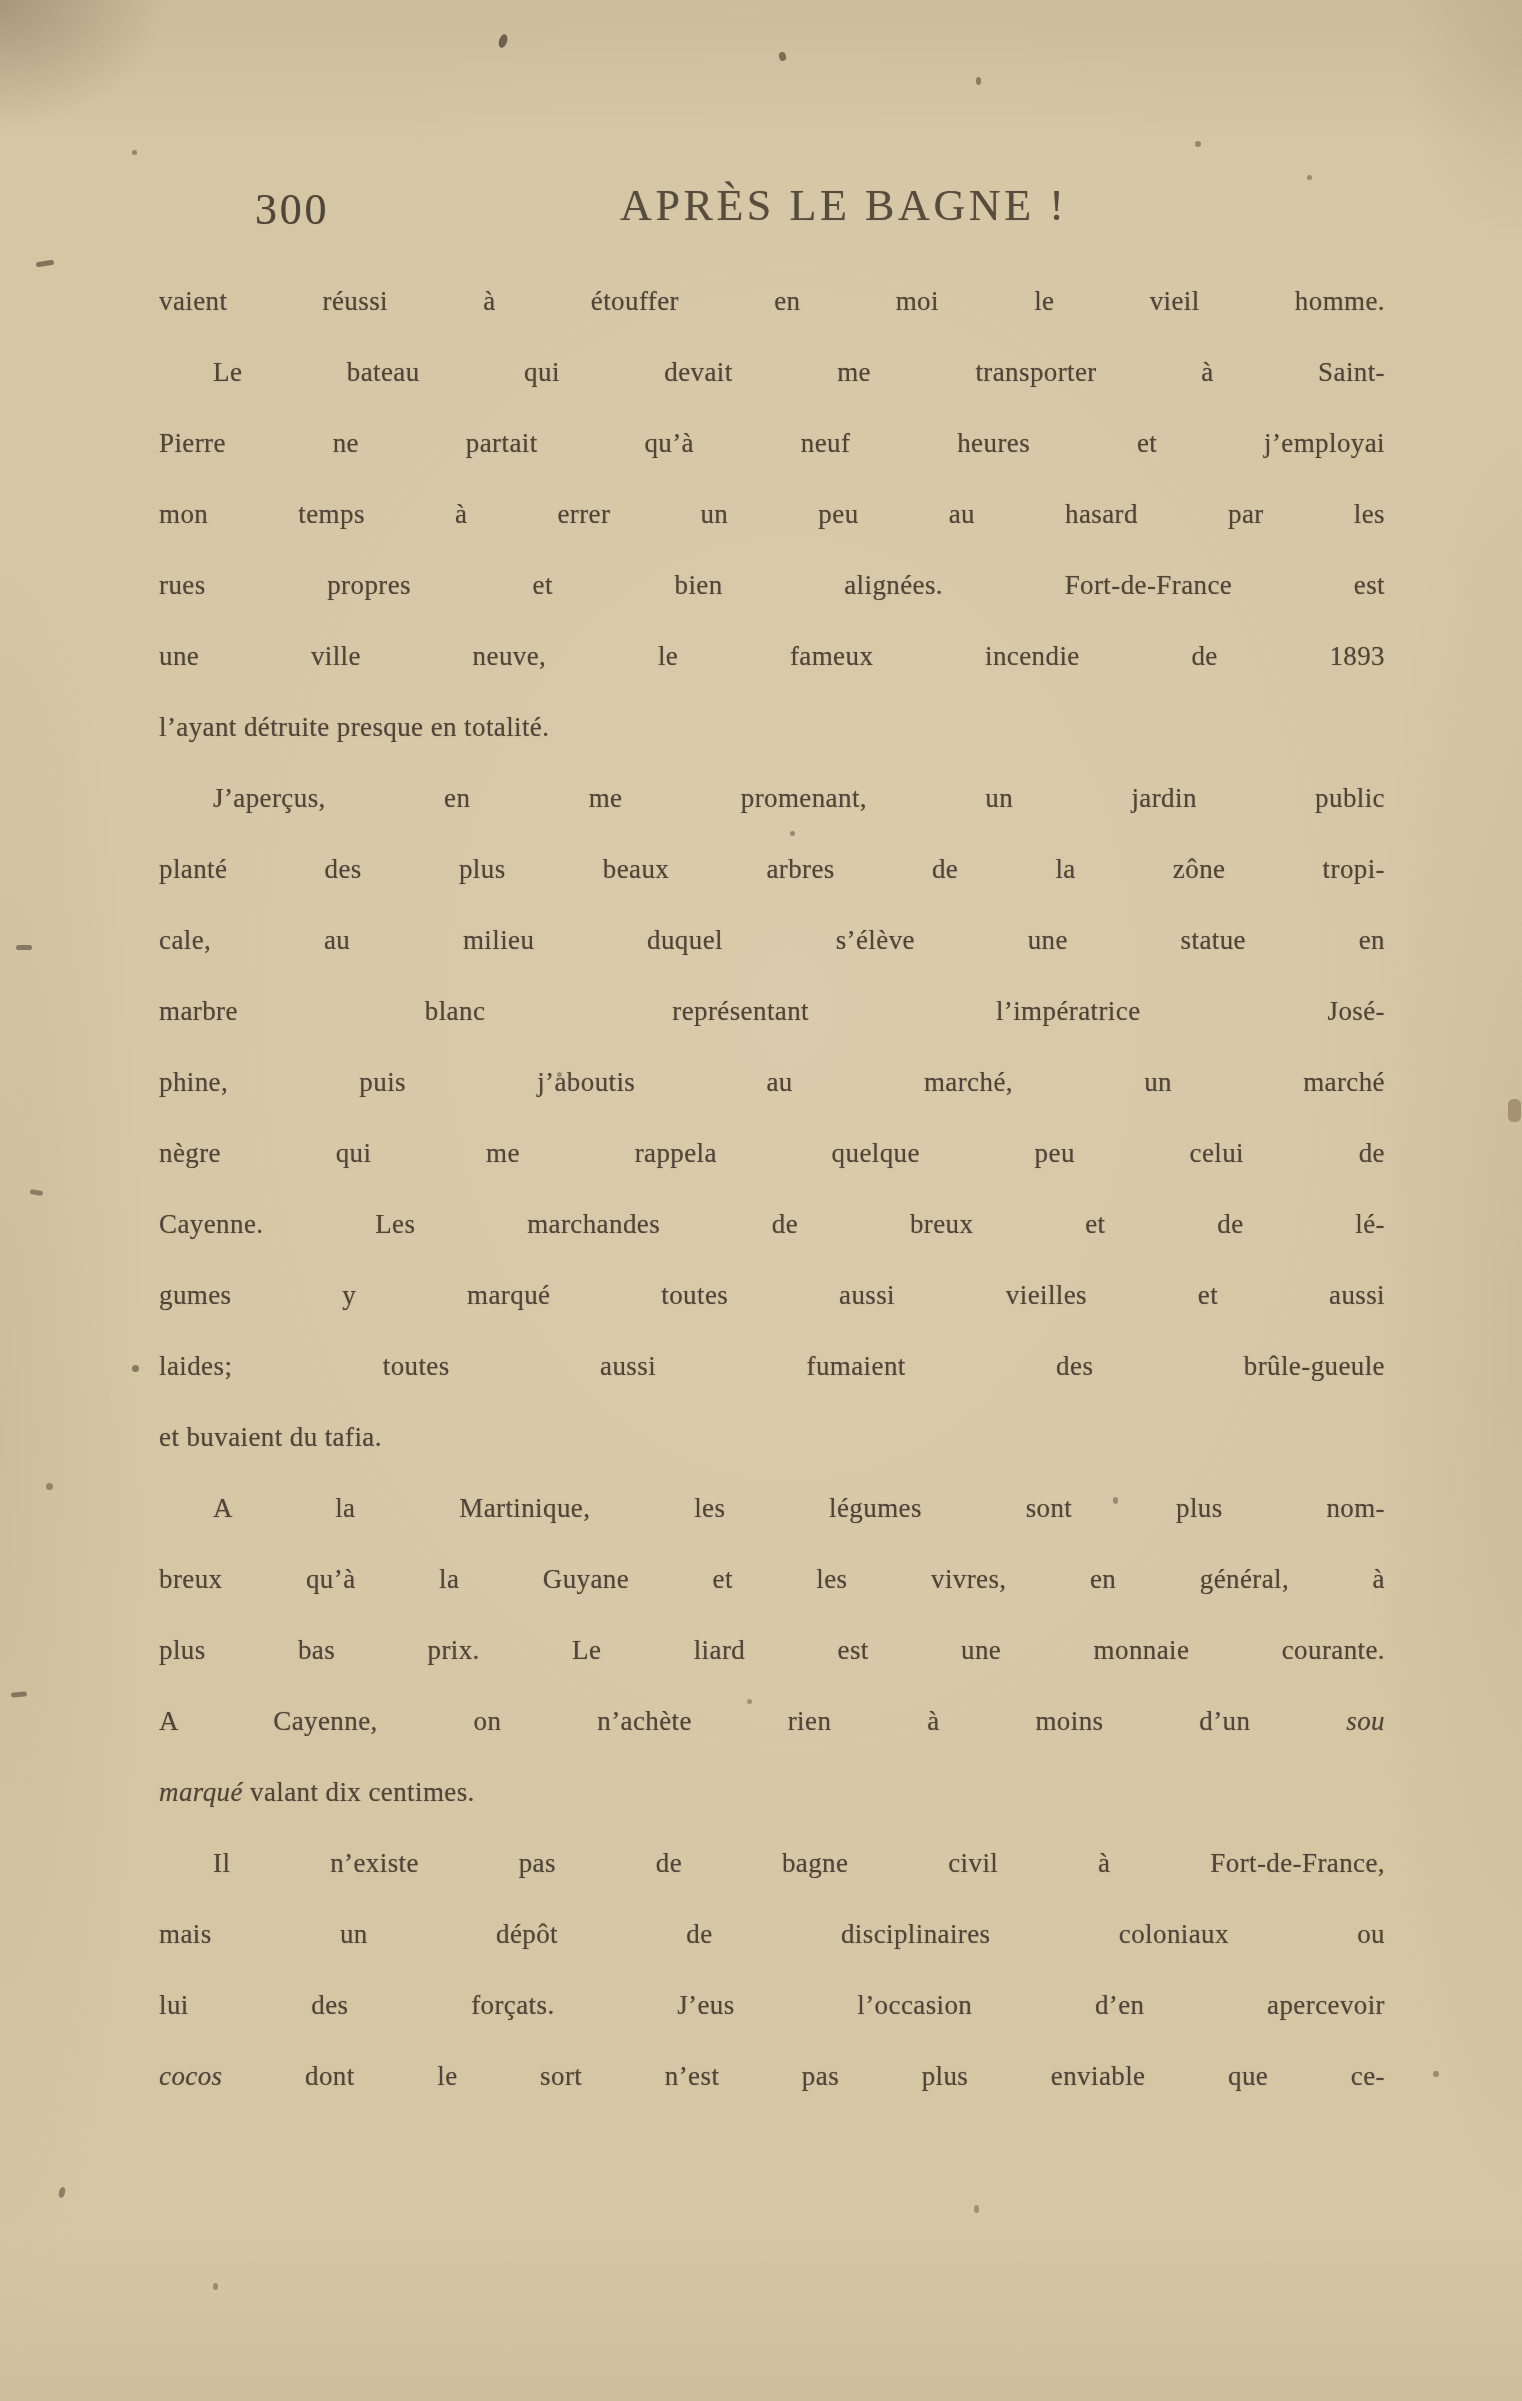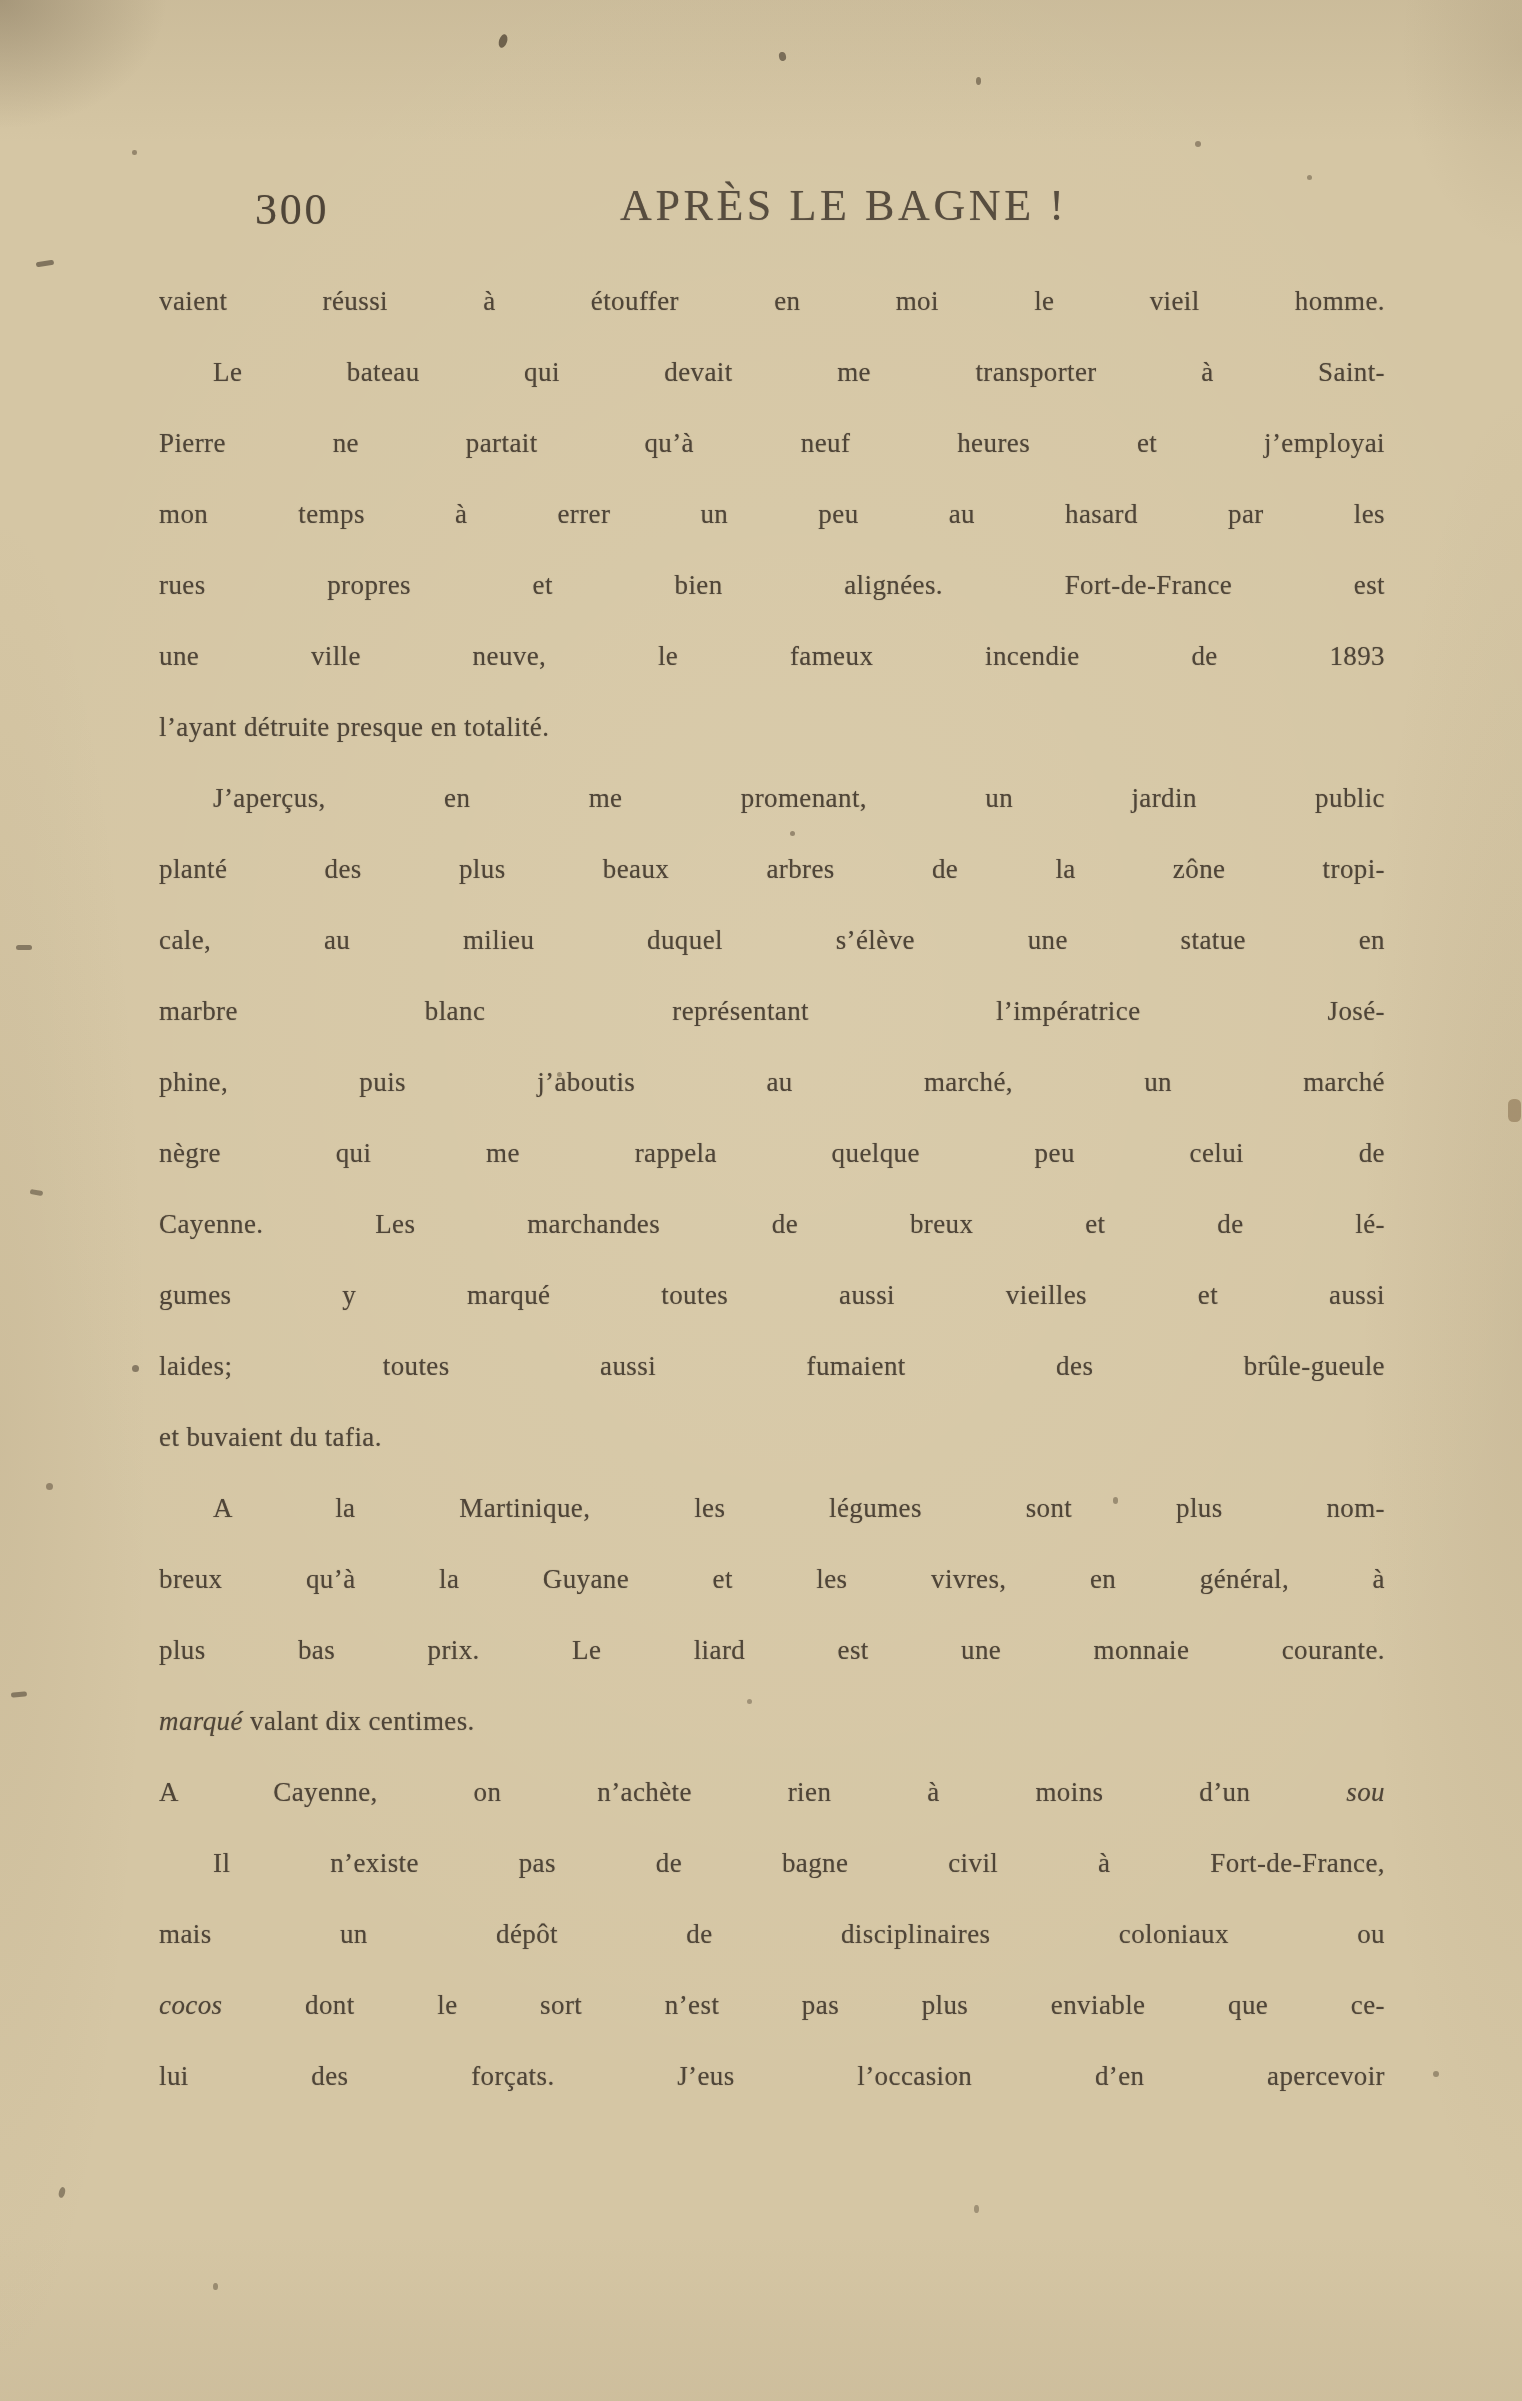--- a/index.html
+++ b/index.html
@@ -102,26 +102,26 @@
       <div class="line justify"><span>marbre blanc représentant l’impératrice José-</span></div>
       <div class="line justify"><span>phine, puis j’aboutis au marché, un marché</span></div>
       <div class="line justify"><span>nègre qui me rappela quelque peu celui de</span></div>
       <div class="line justify"><span>Cayenne. Les marchandes de breux et de lé-</span></div>
       <div class="line justify"><span>gumes y marqué toutes aussi vieilles et aussi</span></div>
       <div class="line justify"><span>laides; toutes aussi fumaient des brûle-gueule</span></div>
       <div class="line"><span>et buvaient du tafia.</span></div>
       <div class="line indent justify"><span>A la Martinique, les légumes sont plus nom-</span></div>
       <div class="line justify"><span>breux qu’à la Guyane et les vivres, en général, à</span></div>
       <div class="line justify"><span>plus bas prix. Le liard est une monnaie courante.</span></div>
+      <div class="line justify"><span>A Cayenne, on n’achète rien à moins d’un </span><span class="italic">sou</span></div>
       <div class="line"><span class="italic">marqué</span><span> valant dix centimes.</span></div>
-      <div class="line justify"><span>A Cayenne, on n’achète rien à moins d’un </span><span class="italic">sou</span></div>
       <div class="line indent justify"><span>Il n’existe pas de bagne civil à Fort-de-France,</span></div>
       <div class="line justify"><span>mais un dépôt de disciplinaires coloniaux ou</span></div>
+      <div class="line justify"><span>lui des forçats. J’eus l’occasion d’en apercevoir</span></div>
       <div class="line justify"><span class="italic">cocos</span><span> dont le sort n’est pas plus enviable que ce-</span></div>
-      <div class="line justify"><span>lui des forçats. J’eus l’occasion d’en apercevoir</span></div>
     </div>
 
   <div>
     <div class="speck" style="left:499px;top:34px;width:8px;height:14.3px;background:#564a38;opacity:.8;transform:rotate(18deg);"></div>
     <div class="speck" style="left:779px;top:52px;width:7.1px;height:9px;background:#5d5140;opacity:.75;transform:rotate(-12deg);"></div>
     <div class="speck" style="left:976px;top:77px;width:5.4px;height:8px;background:#6a5c47;opacity:.7;"></div>
     <div class="speck" style="left:1195px;top:141px;width:6.3px;height:6.3px;background:#6a5c47;opacity:.6;"></div>
     <div class="speck" style="left:132px;top:150px;width:4.5px;height:4.5px;background:#6a5c47;opacity:.6;"></div>
     <div class="speck" style="left:1307px;top:175px;width:5.4px;height:5.4px;background:#6a5c47;opacity:.55;"></div>
     <div class="speck" style="left:36px;top:261px;width:18px;height:5.4px;background:#5d5140;opacity:.7;border-radius:2.7px;transform:rotate(-8deg);"></div>

